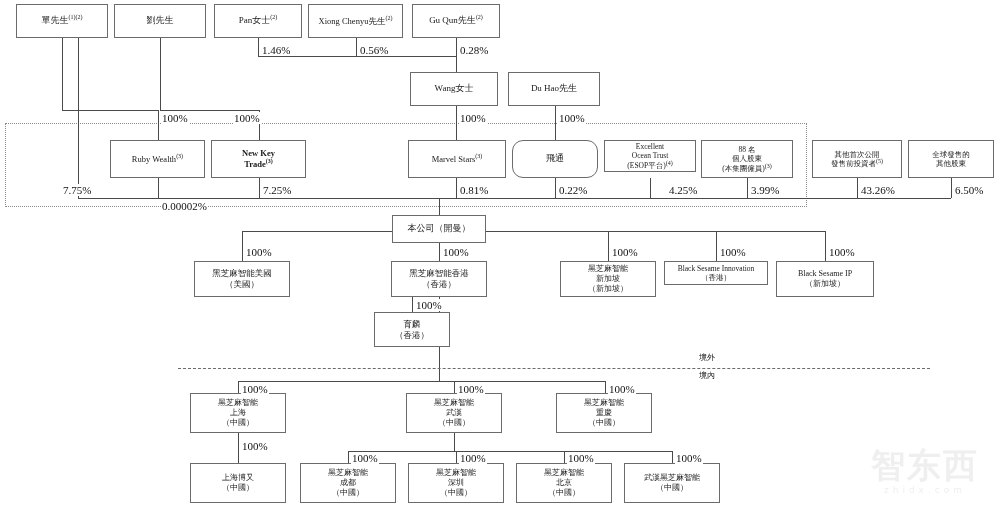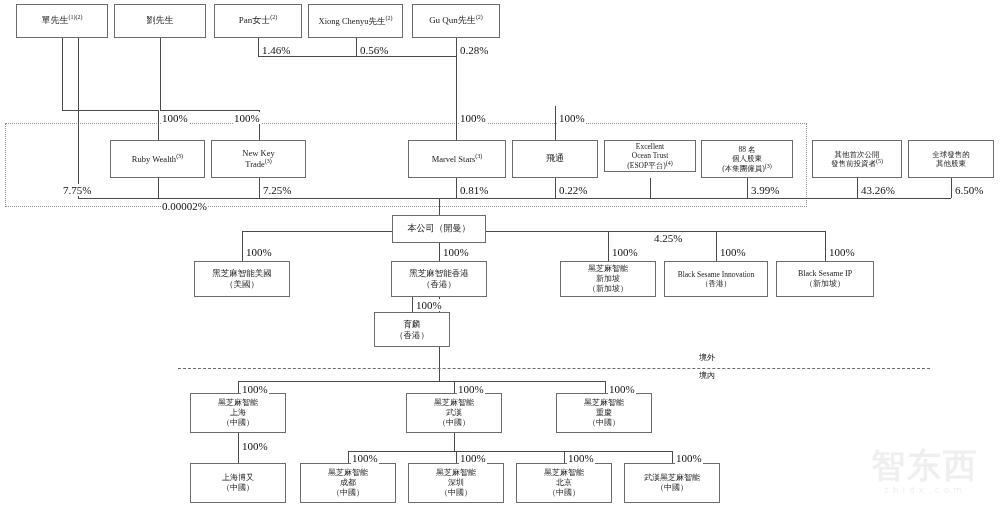--- a/index.html
+++ b/index.html
@@ -69,34 +69,40 @@
   <div class="box f9" style="left:214px;top:4px;width:88px;height:34px;">
     <span class="lbl"><span>Pan女士</span><sup>(2)</sup></span>
   </div>
   <div class="box f85" style="left:308px;top:4px;width:95px;height:34px;">
     <span class="lbl"><span>Xiong Chenyu先生</span><sup>(2)</sup></span>
   </div>
   <div class="box f9" style="left:412px;top:4px;width:88px;height:34px;">
     <span class="lbl"><span>Gu Qun先生</span><sup>(2)</sup></span>
   </div>
 
+  <div class="box f9" style="left:410px;top:72px;width:88px;height:34px;">
+    <span class="lbl">Wang女士</span>
+  </div>
+  <div class="box f9" style="left:508px;top:72px;width:92px;height:34px;">
+    <span class="lbl">Du Hao先生</span>
+  </div>
 
   <div class="box f85" style="left:110px;top:140px;width:95px;height:38px;">
     <span class="lbl"><span>Ruby Wealth</span><sup>(3)</sup></span>
   </div>
-  <div class="box f85" style="left:211px;top:140px;width:95px;height:38px;">
+  <div class="box f85" style="left:211px;top:140px;width:95px;height:38px;font-weight:bold;">
     <span class="lbl">
       <span>New Key</span><br>
       <span>Trade</span><sup>(3)</sup>
     </span>
   </div>
   <div class="box f85" style="left:408px;top:140px;width:98px;height:38px;">
     <span class="lbl"><span>Marvel Stars</span><sup>(3)</sup></span>
   </div>
-  <div class="box f9" style="left:512px;top:140px;width:86px;height:38px;">
+  <div class="box f9" style="left:512px;top:140px;width:86px;height:38px;border-radius:11px;">
     <span class="lbl">飛通</span>
   </div>
   <div class="box f75" style="left:604px;top:140px;width:92px;height:32px;">
     <span class="lbl">
       <span>Excellent</span><br>
       <span>Ocean Trust</span><br>
       <span>(ESOP平台)</span><sup>(4)</sup>
     </span>
   </div>
   <div class="box f75" style="left:701px;top:140px;width:92px;height:38px;">
@@ -135,21 +141,21 @@
       <span>（香港）</span>
     </span>
   </div>
   <div class="box f8" style="left:560px;top:261px;width:96px;height:36px;">
     <span class="lbl">
       <span>黑芝麻智能</span><br>
       <span>新加坡</span><br>
       <span>（新加坡）</span>
     </span>
   </div>
-  <div class="box f75" style="left:664px;top:261px;width:104px;height:36px;">
+  <div class="box f75" style="left:664px;top:261px;width:104px;height:24px;">
     <span class="lbl">
       <span>Black Sesame Innovation</span><br>
       <span>（香港）</span>
     </span>
   </div>
   <div class="box f8" style="left:776px;top:261px;width:98px;height:36px;">
     <span class="lbl">
       <span>Black Sesame IP</span><br>
       <span>（新加坡）</span>
     </span>
@@ -289,21 +295,21 @@
   <div class="pct" style="left:161px;top:112px;">100%</div>
   <div class="pct" style="left:233px;top:112px;">100%</div>
   <div class="pct" style="left:459px;top:112px;">100%</div>
   <div class="pct" style="left:558px;top:112px;">100%</div>
 
   <div class="pct" style="left:62px;top:184px;">7.75%</div>
   <div class="pct" style="left:161px;top:200px;">0.00002%</div>
   <div class="pct" style="left:262px;top:184px;">7.25%</div>
   <div class="pct" style="left:459px;top:184px;">0.81%</div>
   <div class="pct" style="left:558px;top:184px;">0.22%</div>
-  <div class="pct" style="left:653px;top:184px;margin-top:48px;">4.25%</div>
+  <div class="pct" style="left:668px;top:184px;">4.25%</div>
   <div class="pct" style="left:750px;top:184px;">3.99%</div>
   <div class="pct" style="left:860px;top:184px;">43.26%</div>
   <div class="pct" style="left:954px;top:184px;">6.50%</div>
 
   <div class="pct" style="left:245px;top:246px;">100%</div>
   <div class="pct" style="left:442px;top:246px;">100%</div>
   <div class="pct" style="left:611px;top:246px;">100%</div>
   <div class="pct" style="left:719px;top:246px;">100%</div>
   <div class="pct" style="left:828px;top:246px;">100%</div>
 

